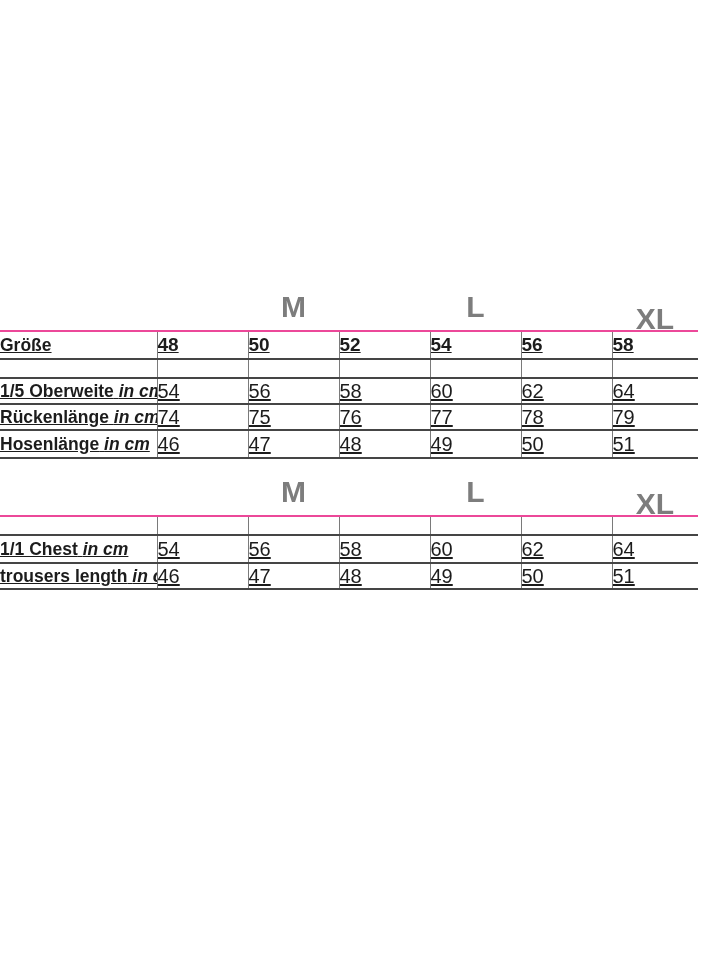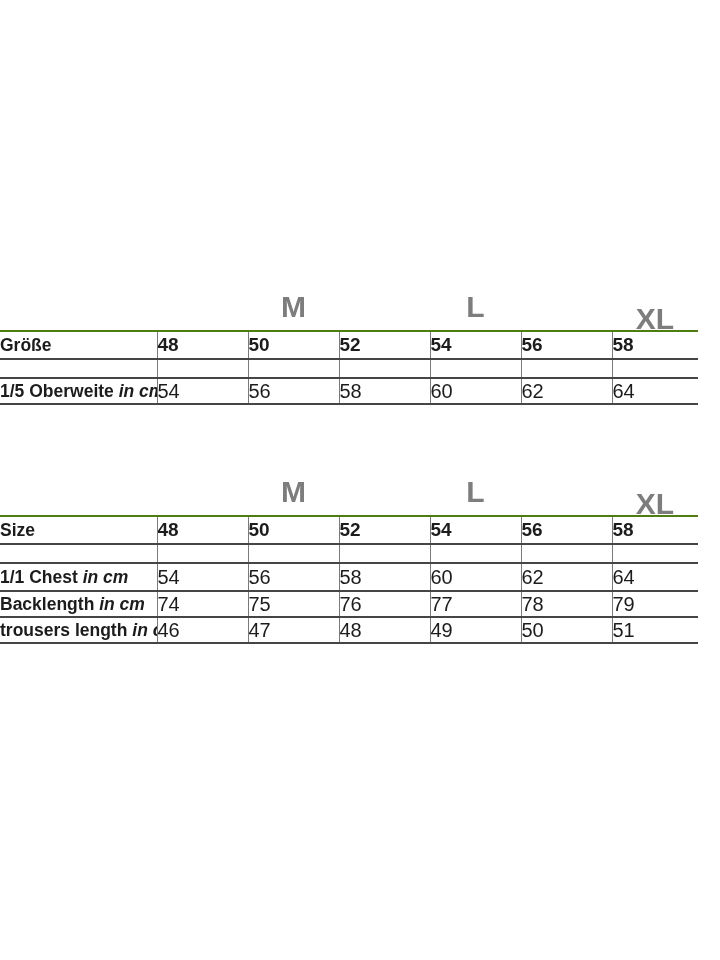--- a/index.html
+++ b/index.html
@@ -37,21 +37,22 @@
     text-align: center;
   }
   .gh-m  { grid-column: 3; }
   .gh-l  { grid-column: 5; }
   .gh-xl { grid-column: 7; margin-top: 12px; }
 
   table.size-table {
     border-collapse: collapse;
     table-layout: fixed;
     width: 698px;
-    border-top: 2px solid #4d7c0f;
+    border-top: 2px solid #ec4899;
+    text-decoration: underline;
   }
   table.size-table td {
     border-bottom: 2px solid #454545;
     border-right: 1px solid #7a7a7a;
     padding: 0;
     vertical-align: middle;
     overflow: hidden;
     white-space: nowrap;
   }
   table.size-table td:last-child { border-right: none; }
@@ -113,20 +114,38 @@
     </tr>
     <tr class="r-data">
       <td class="lbl"><span>1/5 Oberweite</span> <i>in cm</i></td>
       <td class="num">54</td>
       <td class="num">56</td>
       <td class="num">58</td>
       <td class="num">60</td>
       <td class="num">62</td>
       <td class="num">64</td>
     </tr>
+    <tr class="r-data">
+      <td class="lbl"><span>Rückenlänge</span> <i>in cm</i></td>
+      <td class="num">74</td>
+      <td class="num">75</td>
+      <td class="num">76</td>
+      <td class="num">77</td>
+      <td class="num">78</td>
+      <td class="num">79</td>
+    </tr>
+    <tr class="r-data-tall">
+      <td class="lbl"><span>Hosenlänge</span> <i>in cm</i></td>
+      <td class="num">46</td>
+      <td class="num">47</td>
+      <td class="num">48</td>
+      <td class="num">49</td>
+      <td class="num">50</td>
+      <td class="num">51</td>
+    </tr>
   </tbody>
     </table>
 </div>
 
 <div class="size-group" id="group-en">
   <div class="group-header">
     <span class="gh gh-m">M</span>
     <span class="gh gh-l">L</span>
     <span class="gh gh-xl">XL</span>
   </div>
@@ -134,57 +153,39 @@
     <colgroup>
       <col style="width:157px">
         <col style="width:91px">
         <col style="width:91px">
         <col style="width:91px">
       <col style="width:91px">
         <col style="width:91px">
         <col style="width:86px">
     </colgroup>
     <tbody>
-        <tr class="r-size">
-      <td class="lbl">Size</td>
-      <td class="num">48</td>
-      <td class="num">50</td>
-      <td class="num">52</td>
-      <td class="num">54</td>
-      <td class="num">56</td>
-      <td class="num">58</td>
-    </tr>
     <tr class="r-spacer">
       <td></td>
           <td></td>
           <td></td>
       <td></td>
           <td></td>
           <td></td>
       <td></td>
     </tr>
     <tr class="r-data-tall">
       <td class="lbl"><span>1/1 Chest</span> <i>in cm</i></td>
       <td class="num">54</td>
       <td class="num">56</td>
       <td class="num">58</td>
       <td class="num">60</td>
       <td class="num">62</td>
       <td class="num">64</td>
     </tr>
     <tr class="r-data">
-      <td class="lbl"><span>Backlength</span> <i>in cm</i></td>
-      <td class="num">74</td>
-      <td class="num">75</td>
-      <td class="num">76</td>
-      <td class="num">77</td>
-      <td class="num">78</td>
-      <td class="num">79</td>
-    </tr>
-    <tr class="r-data">
       <td class="lbl"><span>trousers length</span> <i>in cm</i></td>
       <td class="num">46</td>
       <td class="num">47</td>
       <td class="num">48</td>
       <td class="num">49</td>
       <td class="num">50</td>
       <td class="num">51</td>
     </tr>
   </tbody>
     </table>

